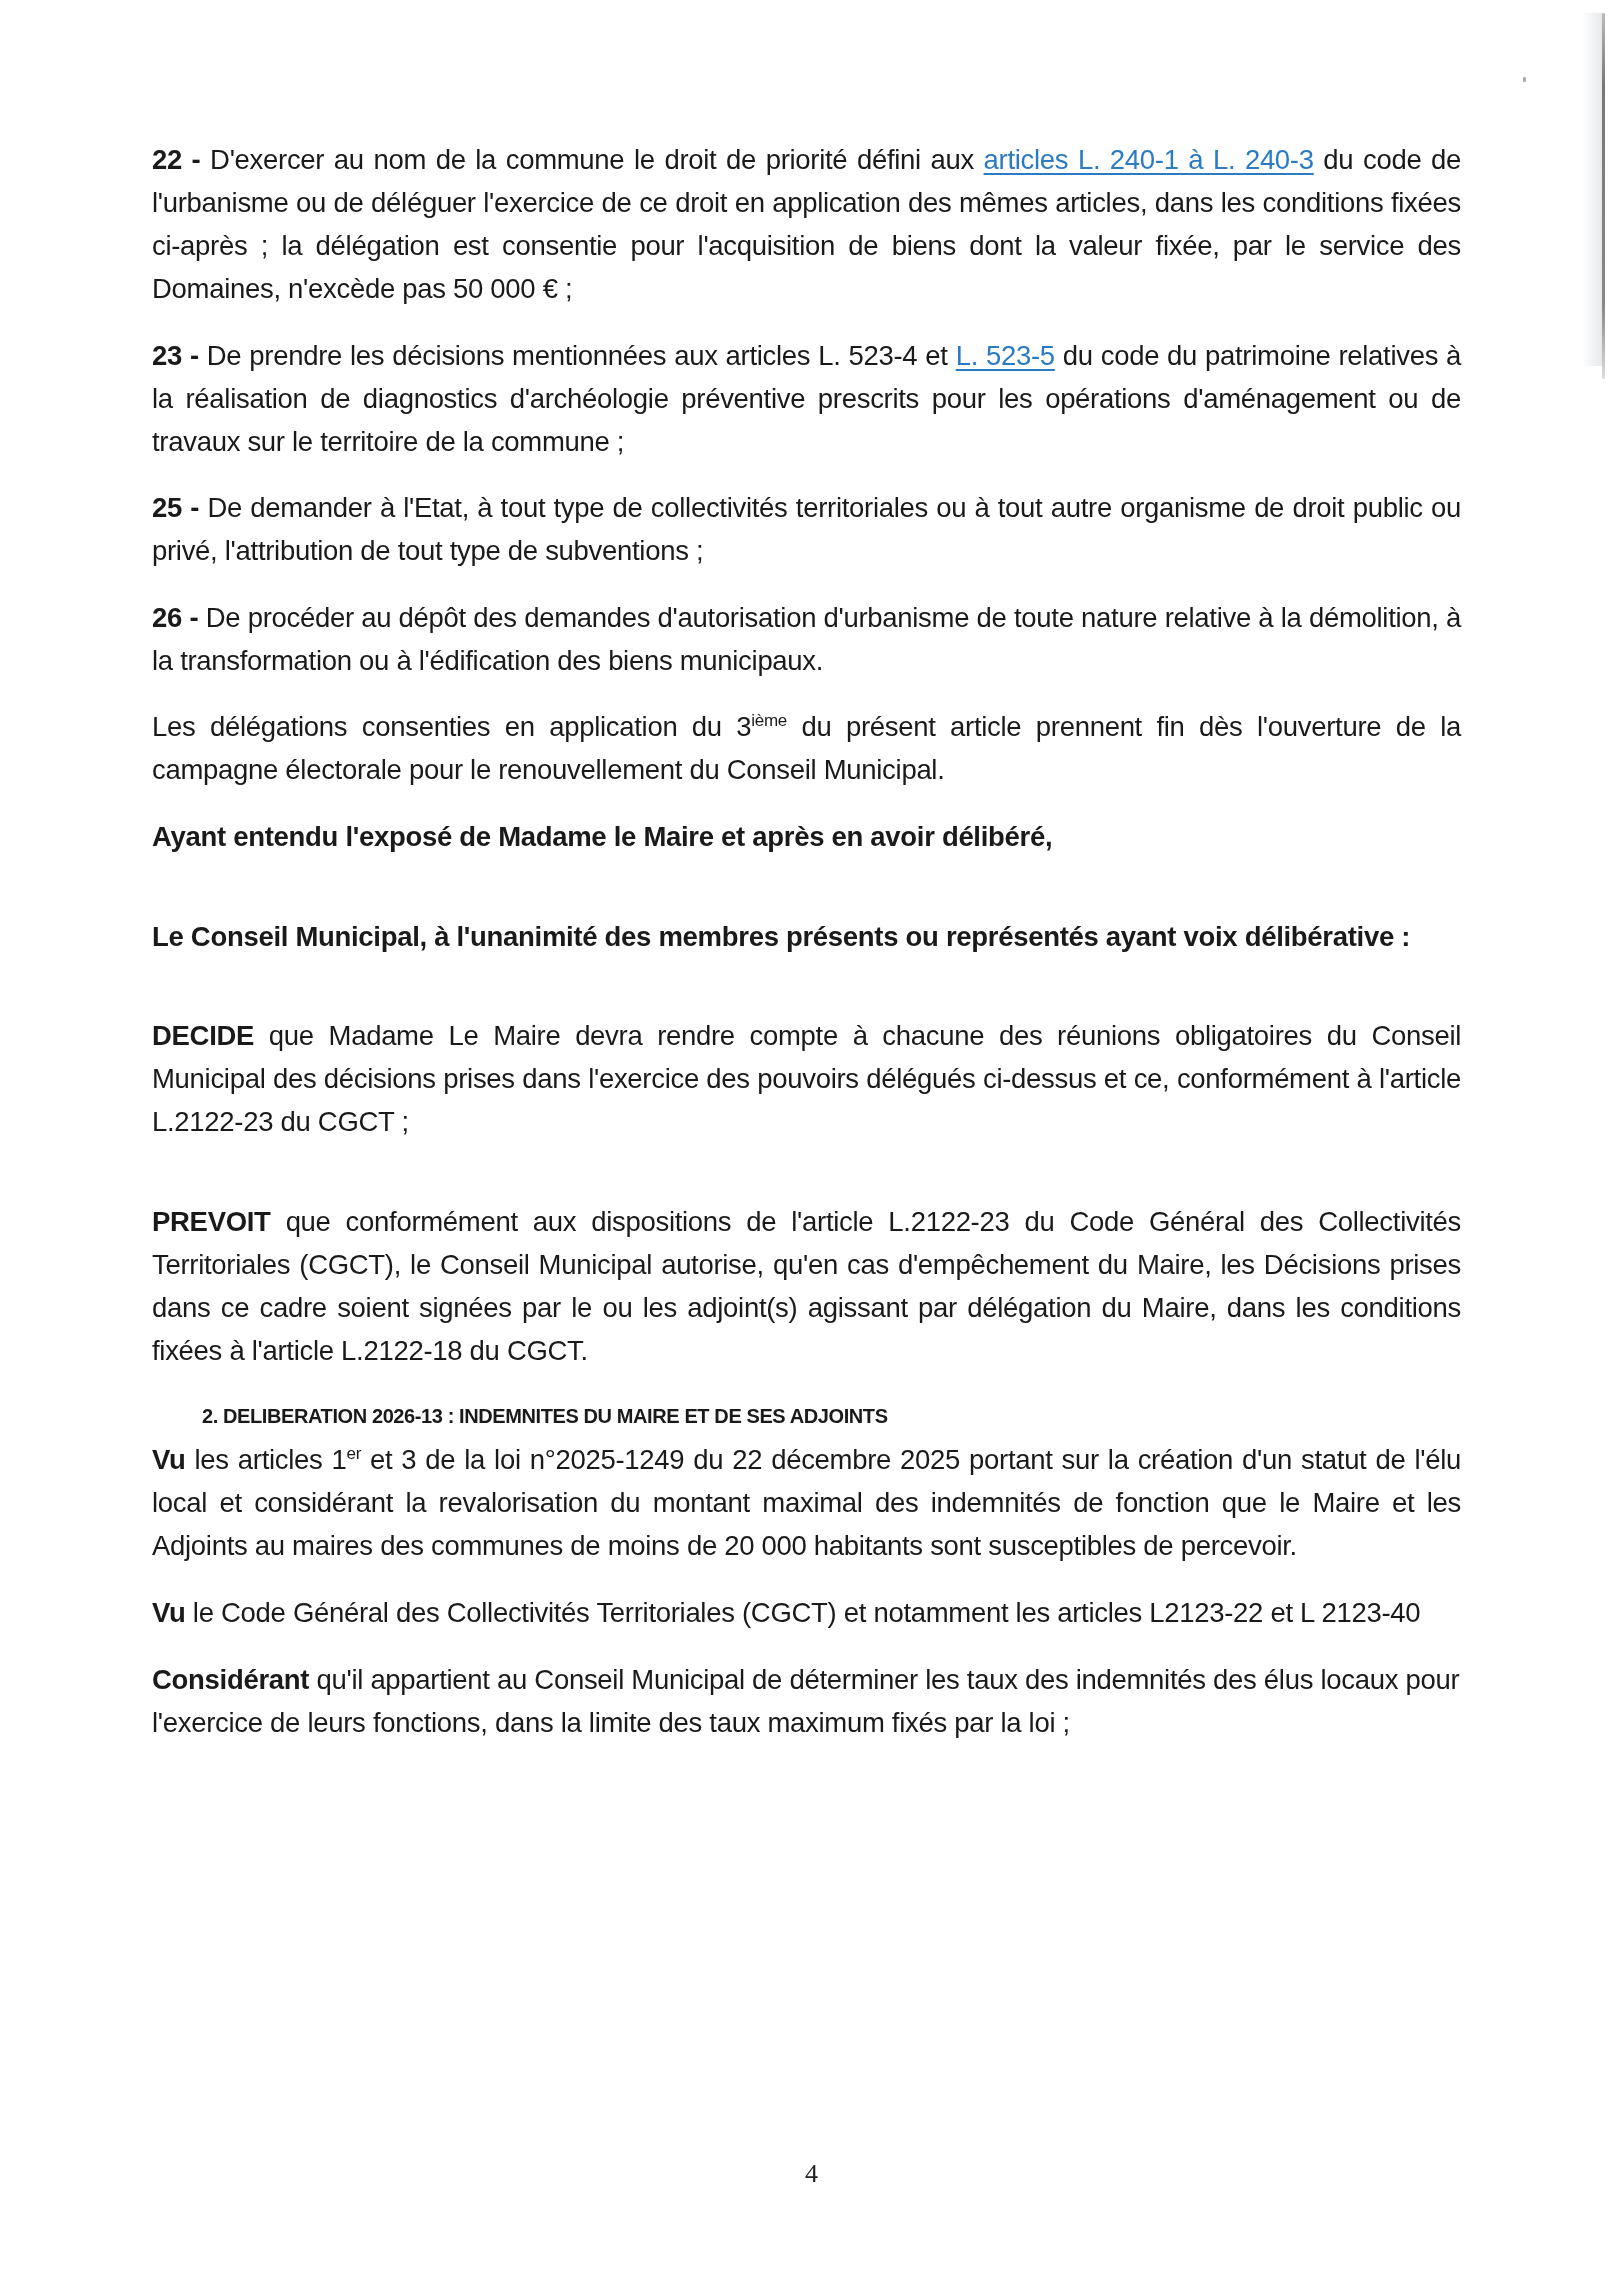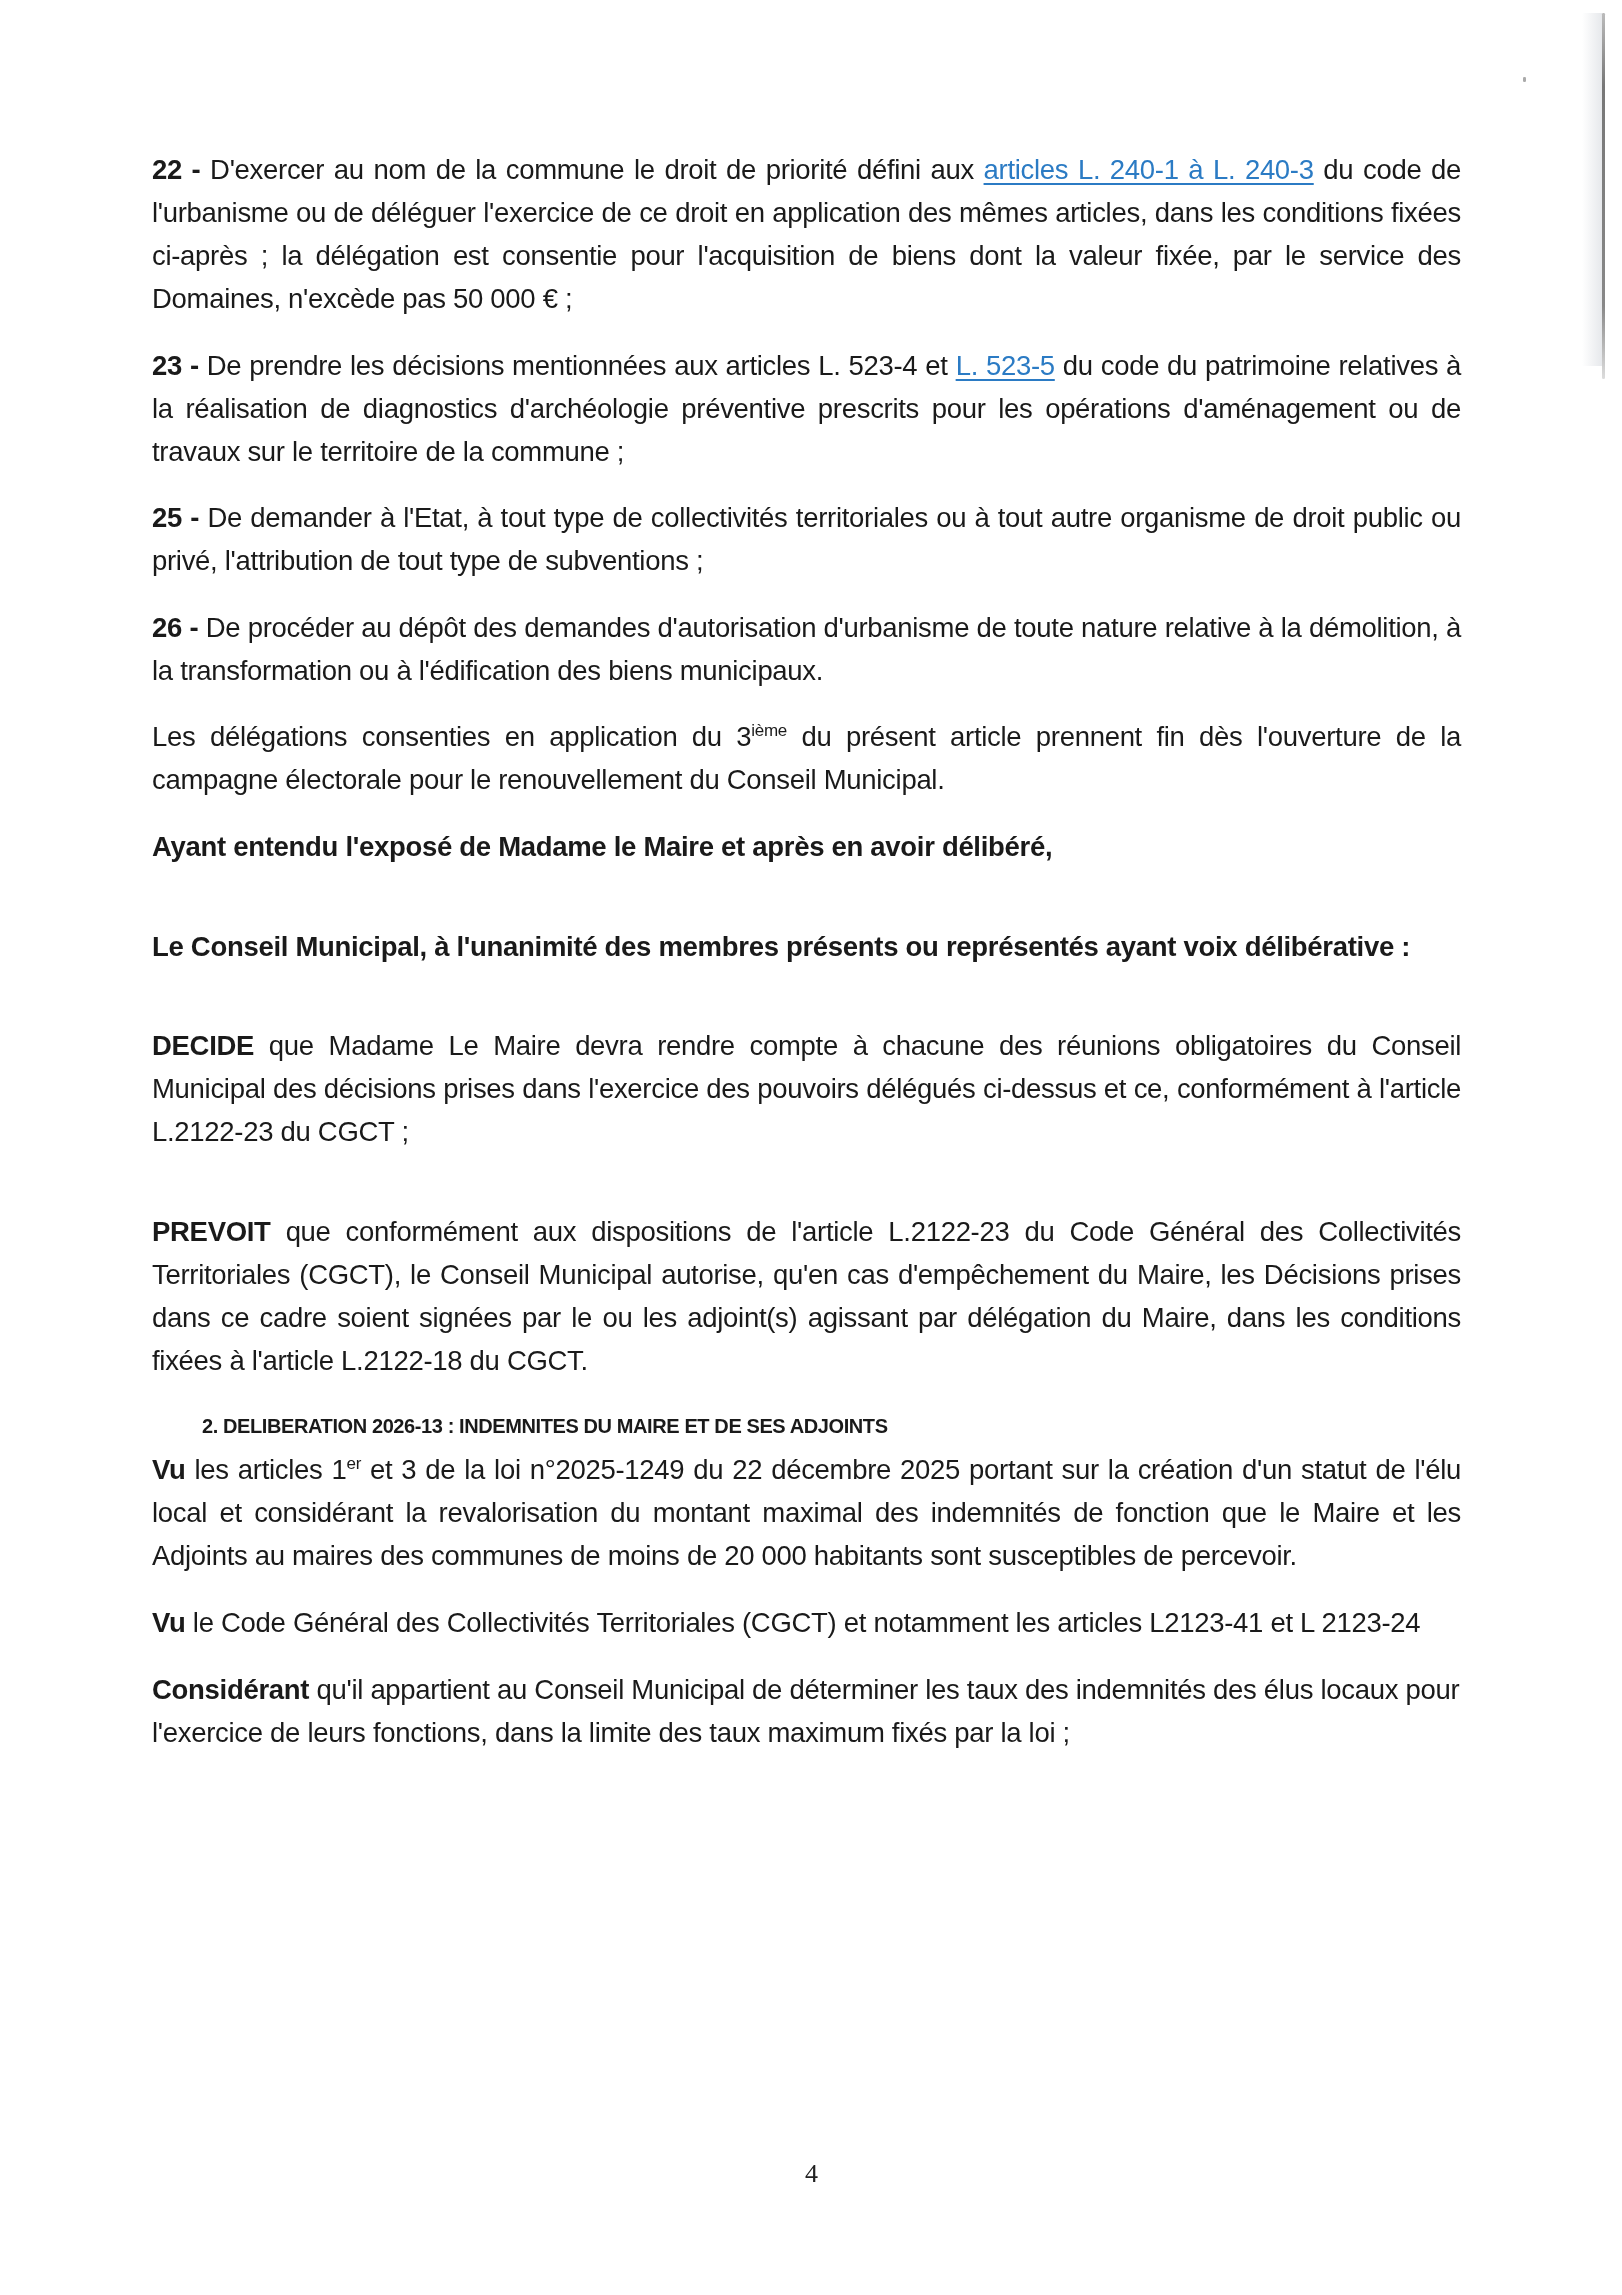--- a/index.html
+++ b/index.html
@@ -20,21 +20,21 @@
   .scan-shade {
     position: absolute; top: 13px; right: 21px;
     width: 19.6px; height: 353px;
     background: linear-gradient(to right, rgba(255,255,255,0), rgba(200,205,212,0.45));
   }
   .scan-dot {
     position: absolute; top: 77px; right: 97px;
     width: 2.6px; height: 5.2px; background: #aaa; border-radius: 1.3px;
   }
   .page {
-    position: absolute; left: 152px; top: 148px;
+    position: absolute; left: 152px; top: 138px;
     width: 1309px;
     font-size: 27.5px;
     line-height: 43px;
     letter-spacing: -0.3px;
   }
   p { margin: 0 0 23.6px 0; }
   .justify { text-align: justify; }
   .b { font-weight: bold; }
   a.link {
     color: #2b7bc4;
@@ -108,21 +108,21 @@
   <p class="justify"><span class="b">DECIDE</span><span> que Madame Le Maire devra rendre compte à chacune des réunions obligatoires du Conseil Municipal des décisions prises dans l'exercice des pouvoirs délégués ci-dessus et ce, conformément à l'article L.2122-23 du CGCT ;</span></p>
 
   <div class="gap-lg"></div>
 
   <p class="justify"><span class="b">PREVOIT</span><span> que conformément aux dispositions de l'article L.2122-23 du Code Général des Collectivités Territoriales (CGCT), le Conseil Municipal autorise, qu'en cas d'empêchement du Maire, les Décisions prises dans ce cadre soient signées par le ou les adjoint(s) agissant par délégation du Maire, dans les conditions fixées à l'article L.2122-18 du CGCT.</span></p>
 
   <div class="section-title">2.  DELIBERATION 2026-13 : INDEMNITES DU MAIRE ET DE SES ADJOINTS</div>
 
   <p class="justify"><span class="b">Vu</span><span> les articles 1</span><sup>er</sup><span> et 3 de la loi n°2025-1249 du 22 décembre 2025 portant sur la création d'un statut de l'élu local et considérant la revalorisation du montant maximal des indemnités de fonction que le Maire et les Adjoints au maires des communes de moins de 20 000 habitants sont susceptibles de percevoir.</span></p>
 
-  <p><span class="b">Vu</span><span> le Code Général des Collectivités Territoriales (CGCT) et notamment les articles L2123-41 et L 2123-24</span></p>
+  <p><span class="b">Vu</span><span> le Code Général des Collectivités Territoriales (CGCT) et notamment les articles L2123-22 et L 2123-40</span></p>
 
 
   <p><span class="b">Considérant</span><span> qu'il appartient au Conseil Municipal de déterminer les taux des indemnités des élus locaux pour l'exercice de leurs fonctions, dans la limite des taux maximum fixés par la loi ;</span></p>
 
 </div>
 
 <div class="page-number">4</div>
 
 
 </body></html>

